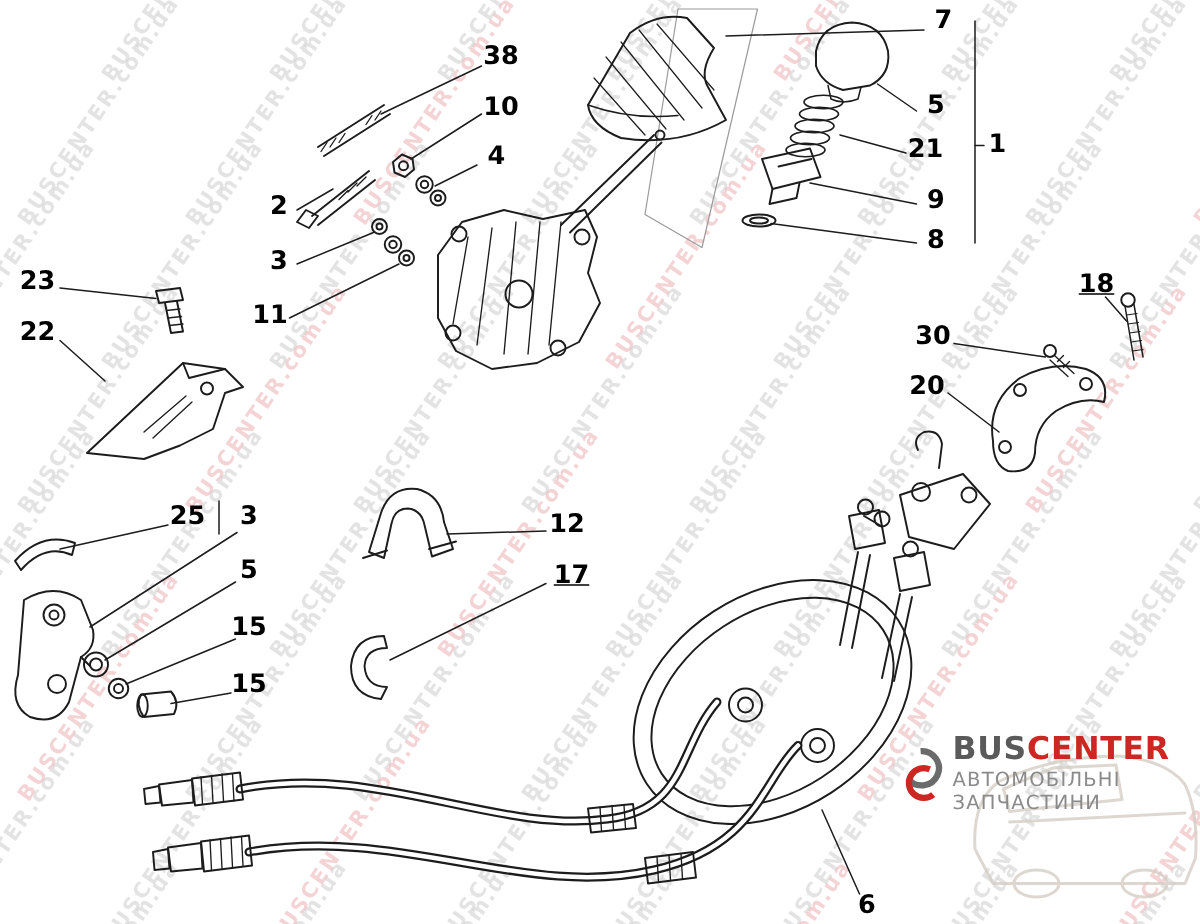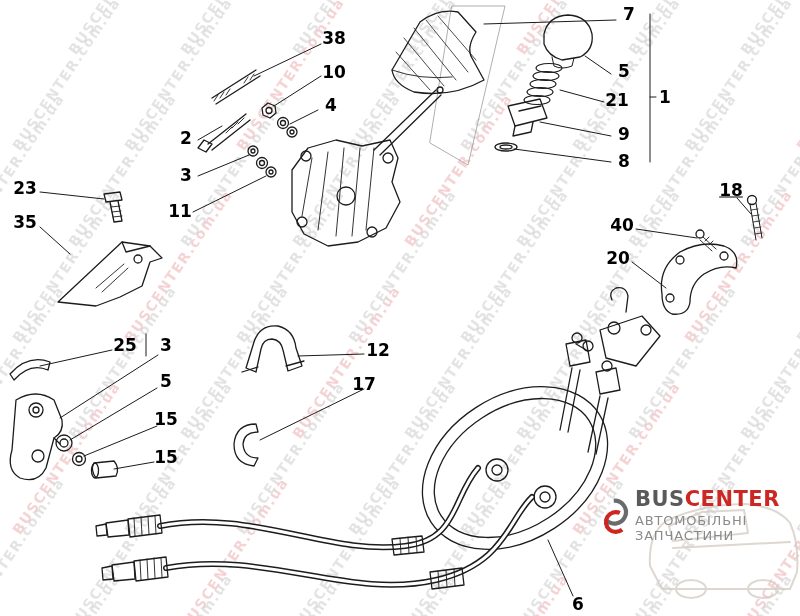--- a/index.html
+++ b/index.html
@@ -347,30 +347,30 @@
     <div class="part-label" style="left: 617px; top: 100px;">21</div>
     <div class="part-label" style="left: 665px; top: 97px;">1</div>
     <div class="part-label" style="left: 331px; top: 105px;">4</div>
     <div class="part-label" style="left: 186px; top: 138px;">2</div>
     <div class="part-label" style="left: 624px; top: 134px;">9</div>
     <div class="part-label" style="left: 186px; top: 175px;">3</div>
     <div class="part-label" style="left: 624px; top: 161px;">8</div>
     <div class="part-label" style="left: 25px; top: 188px;">23</div>
     <div class="part-label" style="left: 180px; top: 211px;">11</div>
     <div class="part-label" style="left: 731px; top: 190px; text-decoration: underline;">18</div>
-    <div class="part-label" style="left: 25px; top: 222px;">35</div>
-    <div class="part-label" style="left: 622px; top: 225px;">40</div>
+    <div class="part-label" style="left: 25px; top: 222px;">22</div>
+    <div class="part-label" style="left: 622px; top: 225px;">30</div>
     <div class="part-label" style="left: 618px; top: 258px;">20</div>
     <div class="part-label" style="left: 125px; top: 345px;">25</div>
     <div class="part-label" style="left: 166px; top: 345px;">3</div>
     <div class="part-label" style="left: 166px; top: 381px;">5</div>
     <div class="part-label" style="left: 166px; top: 419px;">15</div>
     <div class="part-label" style="left: 166px; top: 457px;">15</div>
     <div class="part-label" style="left: 378px; top: 350px;">12</div>
-    <div class="part-label" style="left: 364px; top: 384px;">17</div>
+    <div class="part-label" style="left: 381px; top: 384px; text-decoration: underline;">17</div>
     <div class="part-label" style="left: 578px; top: 604px;">6</div>
   </div>
 
 <div class="logo">
   <svg width="38" height="52" viewBox="0 0 38 52" xmlns="http://www.w3.org/2000/svg">
     <path d="M18,6 A15,15 0 1 1 7,30" stroke="#6b6b6b" stroke-width="5.5" fill="none"></path>
     <path d="M26,22 A13,13 0 1 0 29,44" stroke="#cc2722" stroke-width="5.5" fill="none"></path>
   </svg>
   <div class="logo-text-block">
     <div class="logo-name">

